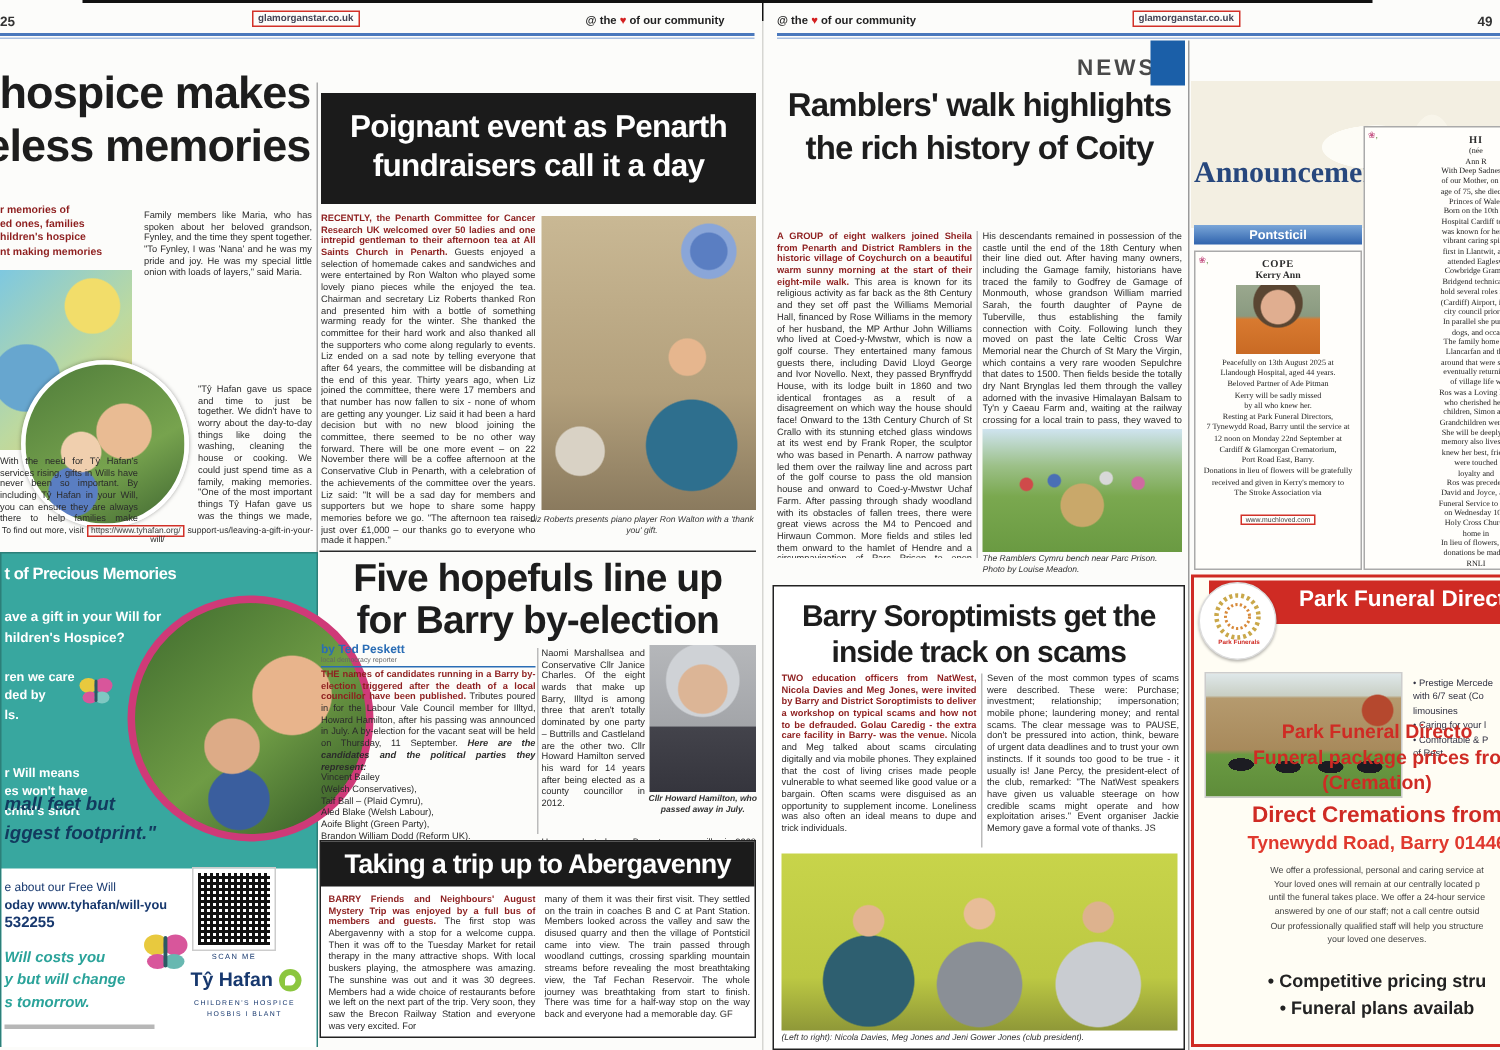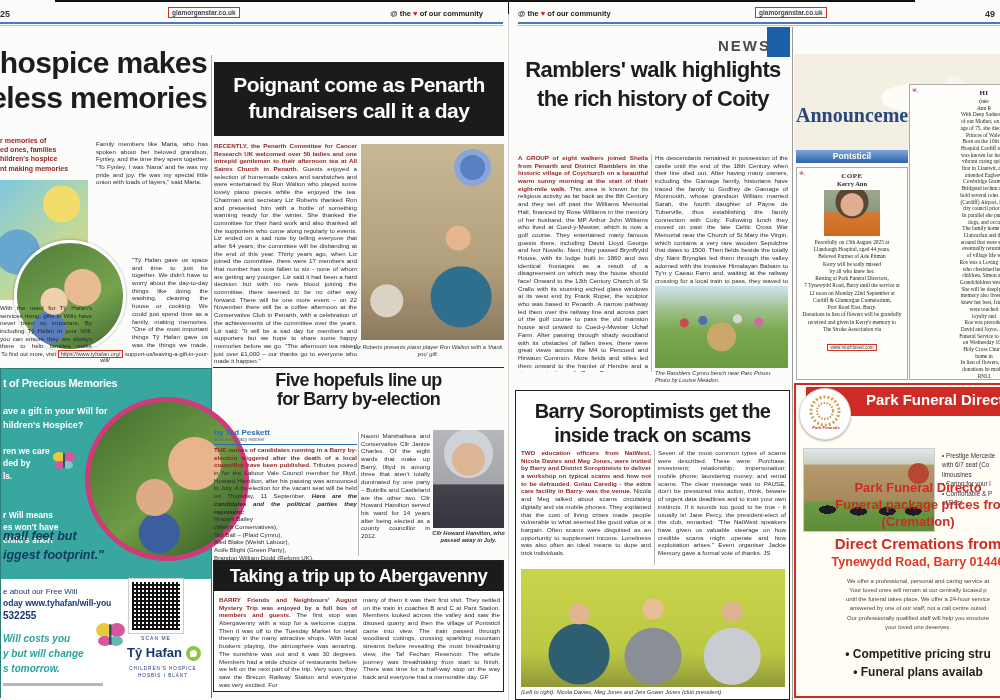--- a/index.html
+++ b/index.html
@@ -134,36 +134,36 @@
       <span style="display:inline-block;width:15px;height:15px;border-radius:50%;background:#8cc63f;vertical-align:middle;position:relative;">
         <span style="position:absolute;left:4px;top:4px;width:7px;height:7px;border-radius:50% 50% 50% 0;background:#fff;"></span>
       </span>
     </div>
     <div class="abs ctr prelines" style="left:122px;top:86px;width:80px;font-size:4.6px;letter-spacing:1px;color:#17386e;line-height:1.6;">CHILDREN'S HOSPICE
 HOSBIS I BLANT</div>
     <div class="abs" style="left:2px;top:104px;width:100px;height:2.5px;background:#b7b7b7;"></div>
   </div>
 </div>
 
-<div class="abs banner ctr prelines" style="left:214px;top:62px;width:290px;height:74px;font-size:21px;line-height:1.22;padding-top:10px;letter-spacing:-0.5px;">Poignant come as Penarth
+<div class="abs banner ctr prelines" style="left:214px;top:62px;width:290px;height:74px;font-size:21px;line-height:1.22;padding-top:10px;letter-spacing:-0.5px;">Poignant event as Penarth
 fundraisers call it a day</div>
 <div class="abs body-txt just" style="left:214px;top:142px;width:143px;height:228px;">
   <span class="lead">RECENTLY, the Penarth Committee for Cancer Research UK welcomed over 50 ladies and one intrepid gentleman to their afternoon tea at All Saints Church in Penarth.</span>
   <span>Guests enjoyed a selection of homemade cakes and sandwiches and were entertained by Ron Walton who played some lovely piano pieces while the enjoyed the tea. Chairman and secretary Liz Roberts thanked Ron and presented him with a bottle of something warming ready for the winter. She thanked the committee for their hard work and also thanked all the supporters who come along regularly to events. Liz ended on a sad note by telling everyone that after 64 years, the committee will be disbanding at the end of this year. Thirty years ago, when Liz joined the committee, there were 17 members and that number has now fallen to six - none of whom are getting any younger. Liz said it had been a hard decision but with no new blood joining the committee, there seemed to be no other way forward. There will be one more event – on 22 November there will be a coffee afternoon at the Conservative Club in Penarth, with a celebration of the achievements of the committee over the years. Liz said: "It will be a sad day for members and supporters but we hope to share some happy memories before we go. "The afternoon tea raised just over £1,000 – our thanks go to everyone who made it happen."</span>
 </div>
 <div class="abs" style="left:361px;top:144px;width:143px;height:196px;background:
   radial-gradient(circle at 78% 12%,#5a7ec2 0 12px,#8aa6d8 13px 18px,transparent 19px),
   radial-gradient(circle at 68% 48%,#e6b68e 0 12px,transparent 13px),
   radial-gradient(circle at 70% 78%,#2e6f8e 0 30px,transparent 31px),
   radial-gradient(circle at 18% 80%,#d9d2c5 0 16px,transparent 17px),
   linear-gradient(180deg,#c9b894 0%,#b3a07c 60%,#8a7a5e 100%);"></div>
 <div class="abs caption ctr" style="left:352px;top:344px;width:152px;">Liz Roberts presents piano player Ron Walton with a 'thank you' gift.</div>
 
 <div class="abs" style="left:213px;top:367px;width:291px;height:1px;background:#2a2a2a;"></div>
-<div class="abs bighead ctr prelines" style="left:213px;top:371px;width:291px;font-size:18px;line-height:1.08;">Five hopefuls line up
+<div class="abs bighead ctr prelines" style="left:213px;top:371px;width:291px;font-size:26px;line-height:1.08;">Five hopefuls line up
 for Barry by-election</div>
 <div class="abs" style="left:214px;top:428px;width:143px;border-bottom:1px solid #2a6db5;padding-bottom:2px;">
   <div style="font-size:8px;font-weight:bold;color:#2a6db5;">by Ted Peskett</div>
   <div style="font-size:4.6px;color:#666;">local democracy reporter</div>
 </div>
 <div class="abs body-txt just" style="left:214px;top:446px;width:143px;height:114px;">
   <span class="lead">THE names of candidates running in a Barry by-election triggered after the death of a local councillor have been published.</span>
   <span>Tributes poured in for the Labour Vale Council member for Illtyd, Howard Hamilton, after his passing was announced in July. A by-election for the vacant seat will be held on Thursday, 11 September.</span>
   <span style="font-style:italic;font-weight:bold;">Here are the candidates and the political parties they represent:</span>
   <div class="prelines" style="text-align:left;">Vincent Bailey

